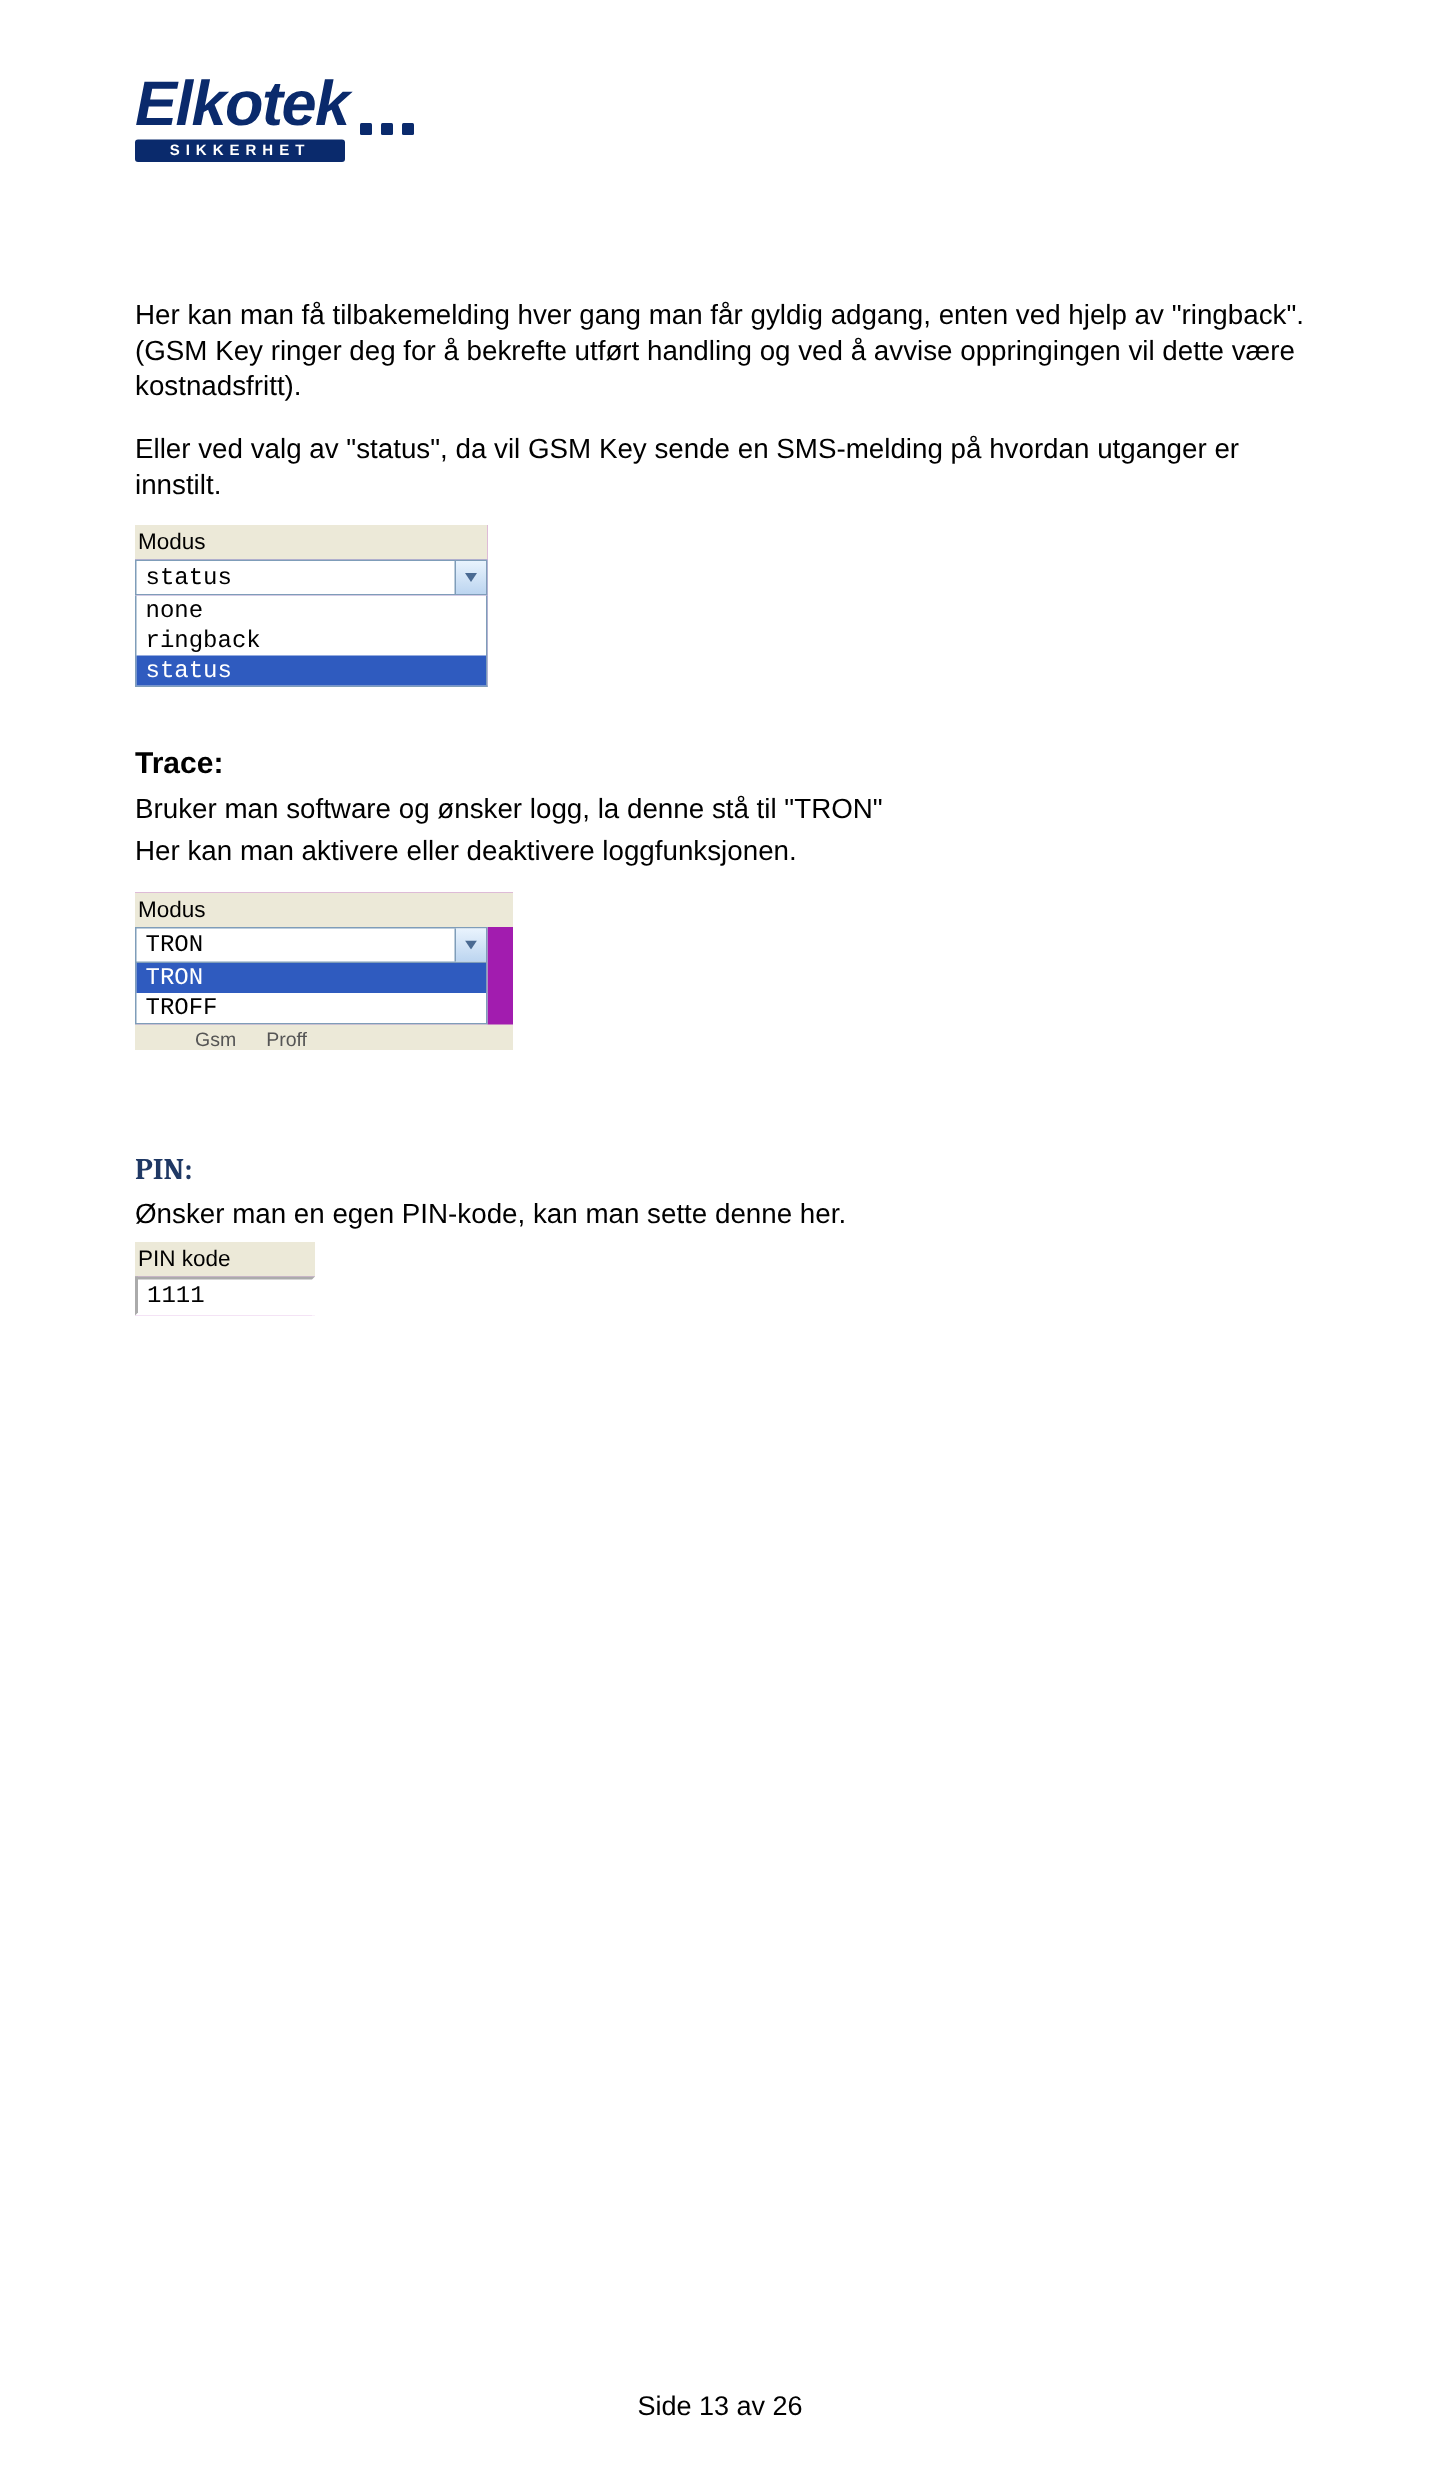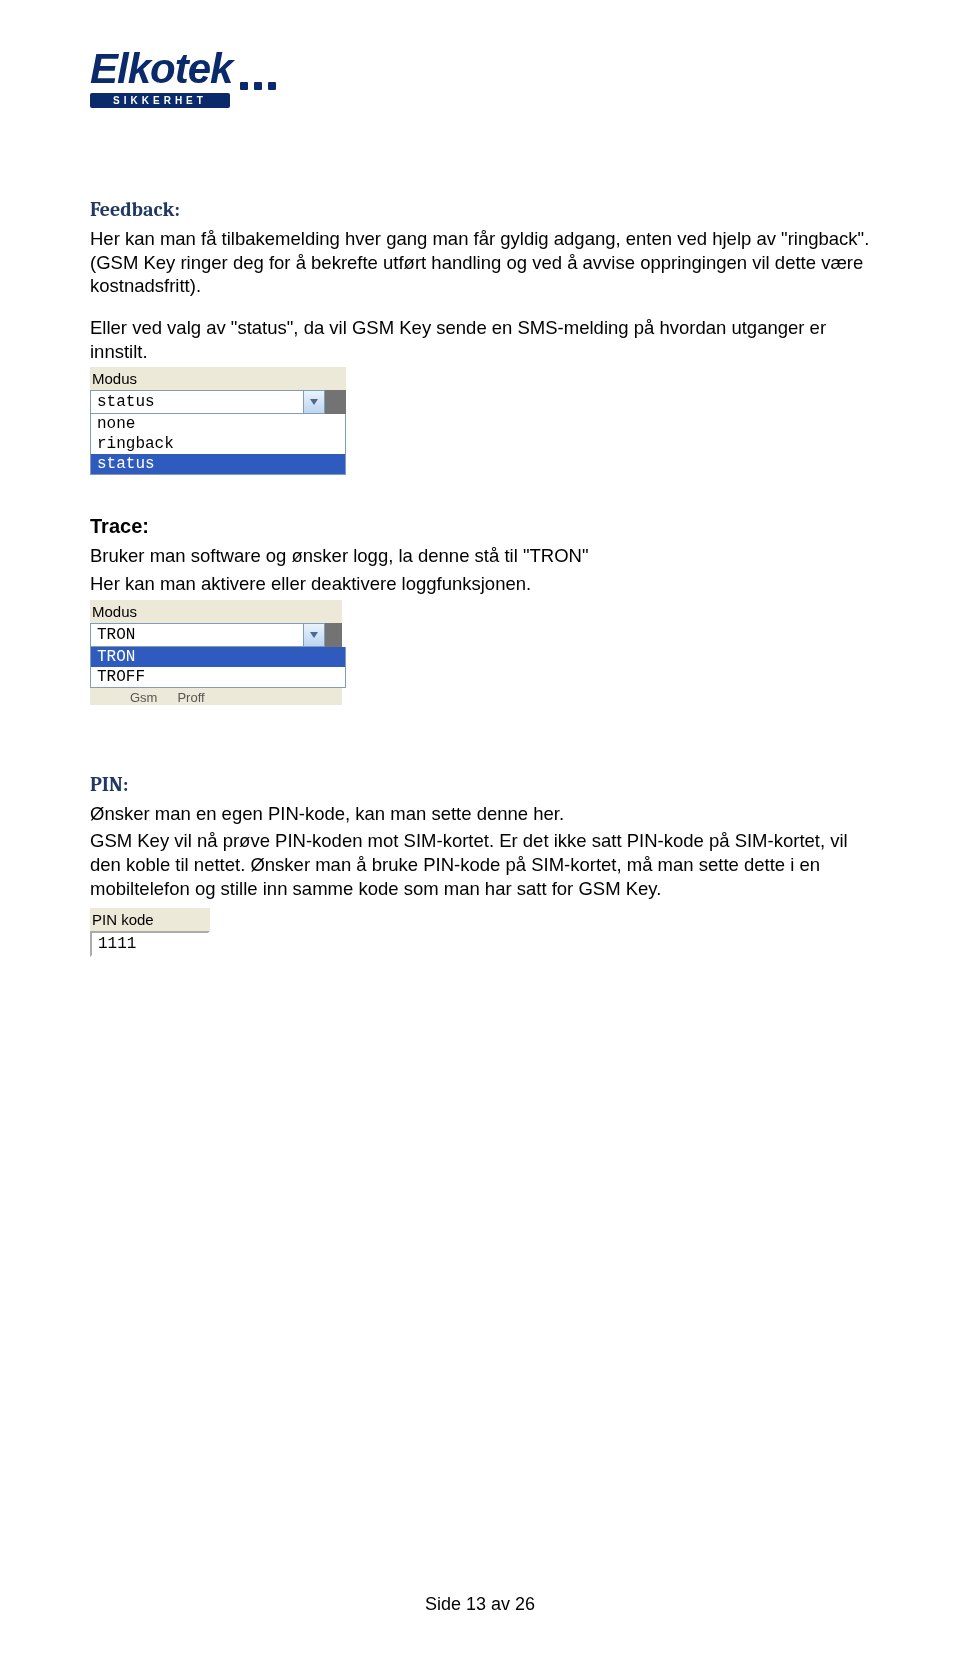--- a/index.html
+++ b/index.html
@@ -65,24 +65,24 @@
     font-weight: bold;
     margin: 22px 0 6px 0;
   }
   .body-text {
     font-size: 18.5px;
     line-height: 1.28;
     color: #000;
     margin: 0 0 4px 0;
   }
   .ui-widget {
-    margin: 0 0 18px 0;
+    margin: 12px 0 18px 0;
     display: inline-block;
     font-family: "MS Sans Serif", Tahoma, Arial, sans-serif;
-    background: #737373;
+    background: #a21caf;
     font-size: 15px;
   }
   .ui-widget .label {
     padding: 3px 6px 3px 2px;
     color: #000;
     background: #ece9d8;
     font-size: 15px;
   }
   .ui-combo {
     display: flex;
@@ -107,21 +107,21 @@
     justify-content: center;
   }
   .ui-combo .combo-arrow svg {
     width: 8px;
     height: 6px;
   }
   .ui-listbox {
     border: 1px solid #7f9db9;
     border-top: none;
     background: #fff;
-    width: 256px;
+    width: 235px;
     box-sizing: border-box;
     font-family: "Courier New", monospace;
     font-size: 16px;
   }
   .ui-listbox .opt {
     padding: 1px 6px;
   }
   .ui-listbox .opt.selected {
     background: #2f5bbf;
     color: #fff;
@@ -167,21 +167,20 @@
       <span class="logo-dots">
         <span class="logo-dot"></span>
           <span class="logo-dot"></span>
           <span class="logo-dot"></span>
       </span>
     </div>
     <div class="logo-sub">SIKKERHET</div>
   </div>
 
   
-  <p class="section-heading-blue">Feedback:</p>
   <p class="body-text">Her kan man få tilbakemelding hver gang man får gyldig adgang, enten ved hjelp av "ringback". (GSM Key ringer deg for å bekrefte utført handling og ved å avvise oppringingen vil dette være kostnadsfritt).</p>
   <p class="body-text" style="margin-top:18px;">Eller ved valg av "status", da vil GSM Key sende en SMS-melding på hvordan utganger er innstilt.</p>
 
   <div class="ui-widget">
     <div class="label">Modus</div>
     <div class="ui-combo">
       <div class="combo-text">status</div>
       <div class="combo-arrow">
         <svg viewBox="0 0 8 6">
             <path d="M0 0 L8 0 L4 6 Z" fill="#4a6a92"></path>
@@ -216,21 +215,20 @@
     </div>
     <div class="ui-tabs">
       <span>Gsm</span>
       <span>Proff</span>
     </div>
   </div>
 
   
   <p class="section-heading-blue" style="margin-top:50px;">PIN:</p>
   <p class="body-text">Ønsker man en egen PIN-kode, kan man sette denne her.</p>
-  <p class="body-text">GSM Key vil nå prøve PIN-koden mot SIM-kortet. Er det ikke satt PIN-kode på SIM-kortet, vil den koble til nettet. Ønsker man å bruke PIN-kode på SIM-kortet, må man sette dette i en mobiltelefon og stille inn samme kode som man har satt for GSM Key.</p>
 
   <div class="ui-widget ui-pin">
     <div class="label">PIN kode</div>
     <div class="ui-pin-input">1111</div>
   </div>
 
   <div class="footer">Side 13 av 26</div>
 
 </div>
 

